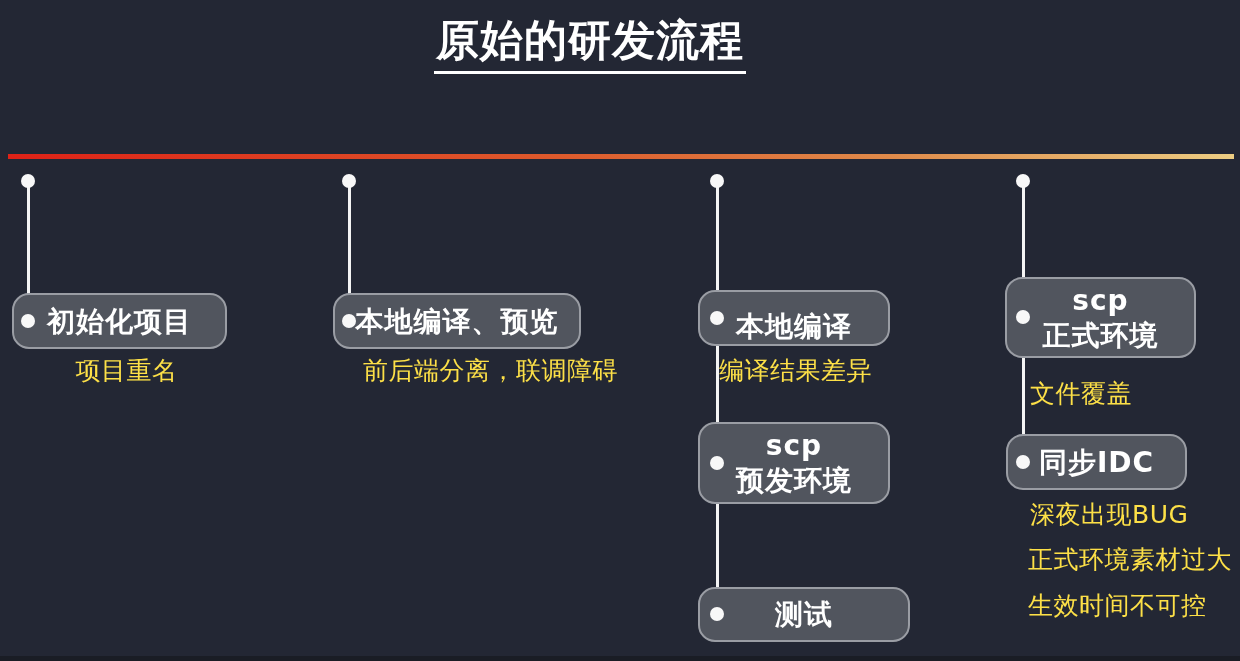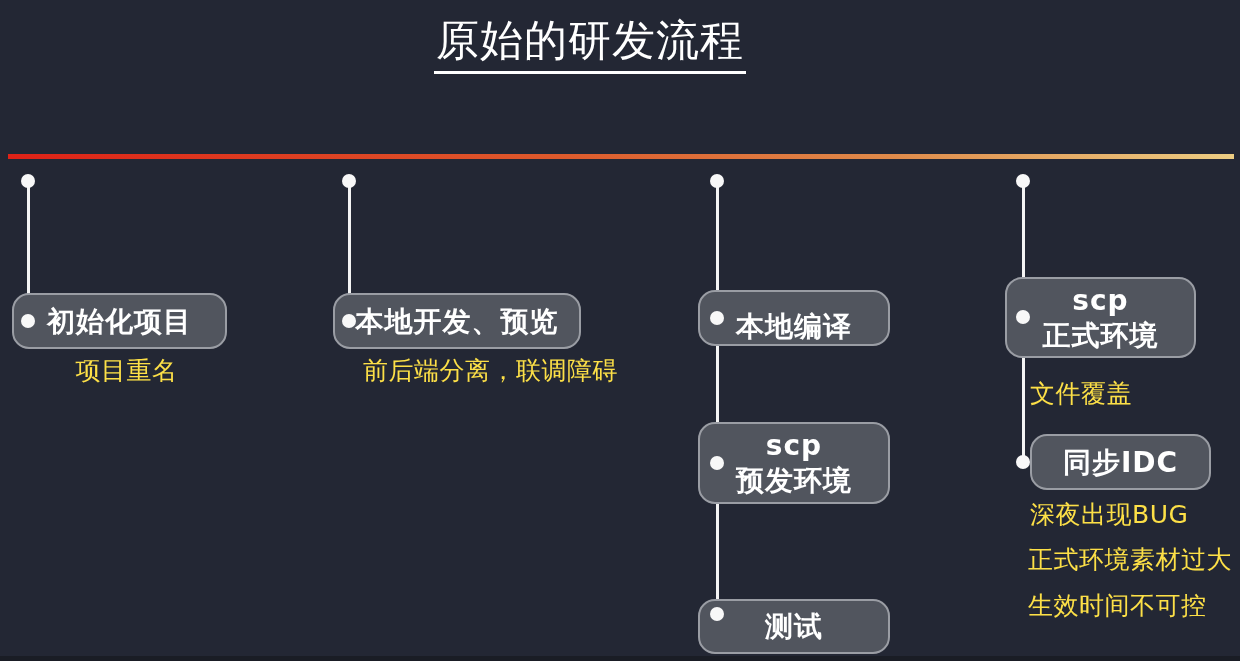--- a/index.html
+++ b/index.html
@@ -11,21 +11,21 @@
     overflow: hidden;
     font-family: "DejaVu Sans", "Liberation Sans", sans-serif;
   }
   .title {
     position: absolute;
     left: 434px;
     top: 17px;
     display: inline-block;
     color: #ffffff;
     font-size: 43px;
-    font-weight: normal;
+    font-weight: bold;
     letter-spacing: 1px;
     line-height: 1.1;
     padding: 0 2px 7px 2px;
     border-bottom: 3px solid #ffffff;
   }
   .timeline-bar {
     position: absolute;
     left: 8px;
     right: 6px;
     top: 154px;
@@ -97,50 +97,51 @@
   <div class="dot" style="left:21px; top:314px;"></div>
   <div class="pill" style="left:12px; top:293px; width:215px; height:56px;">
     <span class="pill-label">初始化项目</span>
   </div>
   <div class="caption" style="left:12px; top:357px; width:229px; text-align:center;">项目重名</div>
 
   <div class="vline" style="left:347.5px; top:181px; height:140px;"></div>
   <div class="dot" style="left:342px; top:174px;"></div>
   <div class="dot" style="left:342px; top:314px;"></div>
   <div class="pill" style="left:333px; top:293px; width:248px; height:56px;">
-    <span class="pill-label">本地开发、预览</span>
+    <span class="pill-label">本地编译、预览</span>
   </div>
   <div class="caption" style="left:363px; top:357px;">前后端分离，联调障碍</div>
 
   <div class="vline" style="left:715.5px; top:181px; height:433px;"></div>
   <div class="dot" style="left:710px; top:174px;"></div>
   <div class="dot" style="left:710px; top:311px;"></div>
   <div class="dot" style="left:710px; top:456px;"></div>
   <div class="dot" style="left:710px; top:607px;"></div>
   <div class="pill" style="left:698px; top:290px; width:192px; height:56px;align-items:flex-end;">
     <span class="pill-label">本地编译</span>
   </div>
+  <div class="caption" style="left:719px; top:357px;">编译结果差异</div>
   <div class="pill" style="left:698px; top:422px; width:192px; height:82px;">
     <span class="pill-label">scp
 预发环境</span>
   </div>
-  <div class="pill" style="left:698px; top:587px; width:192px; height:55px;margin-top:12px;">
+  <div class="pill" style="left:698px; top:587px; width:212px; height:55px;">
     <span class="pill-label">测试</span>
   </div>
 
   <div class="vline" style="left:1021.5px; top:181px; height:281px;"></div>
   <div class="dot" style="left:1016px; top:174px;"></div>
   <div class="dot" style="left:1016px; top:310px;"></div>
   <div class="dot" style="left:1016px; top:455px;"></div>
   <div class="pill" style="left:1005px; top:277px; width:191px; height:81px;">
     <span class="pill-label">scp
 正式环境</span>
   </div>
   <div class="caption" style="left:1030px; top:380px;">文件覆盖</div>
-  <div class="pill" style="left:1006px; top:434px; width:181px; height:56px;margin-left:24px;">
+  <div class="pill" style="left:1006px; top:434px; width:181px; height:56px;">
     <span class="pill-label">同步IDC</span>
   </div>
   <div class="caption" style="left:1030px; top:501px;">深夜出现BUG</div>
   <div class="caption" style="left:1028px; top:546px;text-align:right;">正式环境素材过大</div>
   <div class="caption" style="left:1028px; top:592px;">生效时间不可控</div>
 
   <div class="footer-strip"></div>
 
 </div>
 

